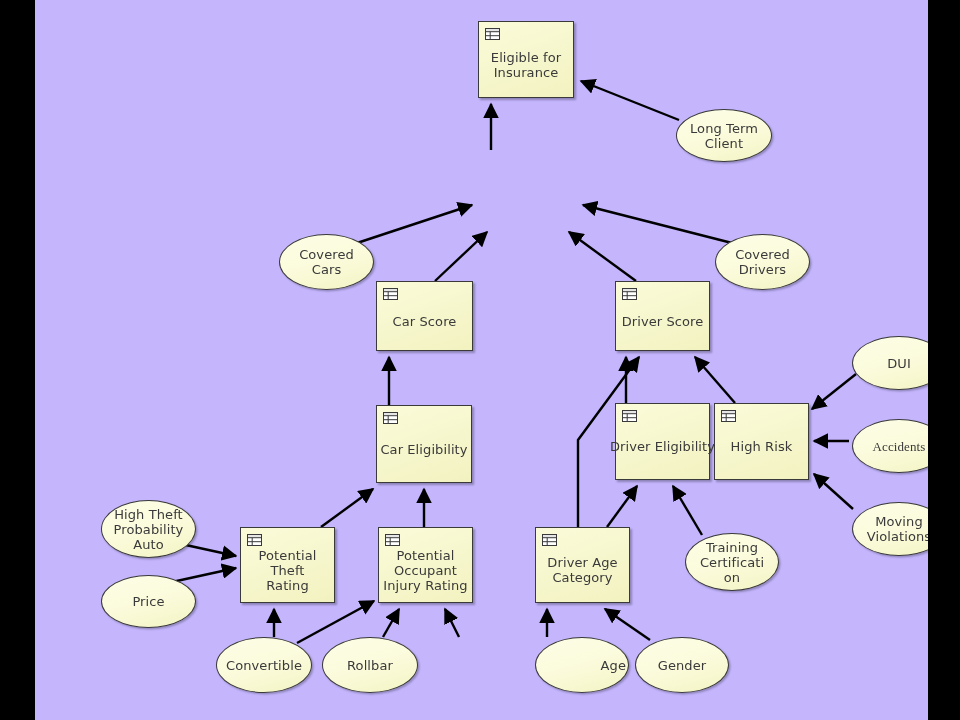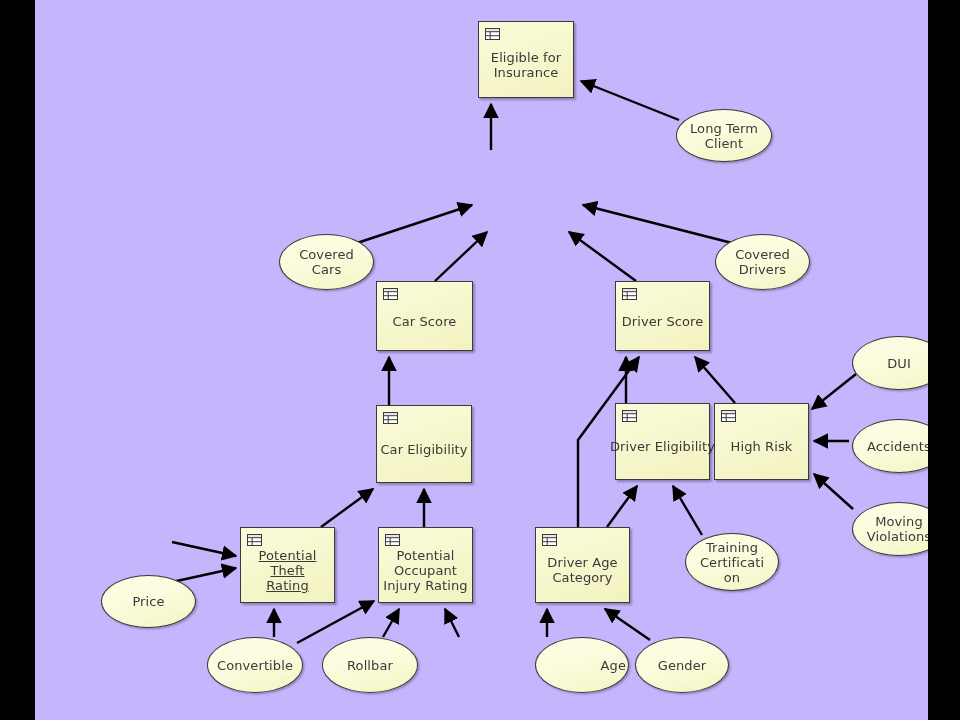--- a/index.html
+++ b/index.html
@@ -175,21 +175,21 @@
     <div class="node node-box" style="left:679px;top:403px;width:95px;height:77px;">
       <svg class="tbl-icon" viewBox="0 0 15 12">
         <rect x="0.5" y="0.5" width="14" height="11" fill="#ffffff" stroke="#3a3a3a"></rect>
         <rect x="0.5" y="0.5" width="14" height="3.2" fill="#e6e6e6" stroke="#3a3a3a"></rect>
         <line x1="0.5" y1="7.7" x2="14.5" y2="7.7" stroke="#3a3a3a"></line>
         <line x1="5.2" y1="3.7" x2="5.2" y2="11.5" stroke="#3a3a3a"></line>
       </svg>
       <span class="node-label box-label">High Risk</span>
     </div>
 
-    <div class="node node-box" style="left:205px;top:527px;width:95px;height:76px;text-decoration:underline;">
+    <div class="node node-box" style="left:205px;top:527px;width:95px;height:76px;">
       <svg class="tbl-icon" viewBox="0 0 15 12">
         <rect x="0.5" y="0.5" width="14" height="11" fill="#ffffff" stroke="#3a3a3a"></rect>
         <rect x="0.5" y="0.5" width="14" height="3.2" fill="#e6e6e6" stroke="#3a3a3a"></rect>
         <line x1="0.5" y1="7.7" x2="14.5" y2="7.7" stroke="#3a3a3a"></line>
         <line x1="5.2" y1="3.7" x2="5.2" y2="11.5" stroke="#3a3a3a"></line>
       </svg>
       <span class="node-label box-label">Potential Theft
 Rating</span>
     </div>
 
@@ -228,41 +228,46 @@
 
     <div class="node node-ellipse" style="left:680px;top:234px;width:95px;height:56px;">
       <span class="node-label">Covered
 Drivers</span>
     </div>
 
     <div class="node node-ellipse" style="left:817px;top:336px;width:94px;height:54px;">
       <span class="node-label">DUI</span>
     </div>
 
-    <div class="node node-ellipse" style="left:817px;top:419px;width:94px;height:54px;">
+    <div class="node node-ellipse" style="left:817px;top:419px;width:94px;height:54px;font-family:Liberation Serif, serif;">
       <span class="node-label">Accidents</span>
     </div>
 
     <div class="node node-ellipse" style="left:817px;top:502px;width:94px;height:54px;">
       <span class="node-label">Moving
 Violations</span>
     </div>
 
+    <div class="node node-ellipse" style="left:66px;top:500px;width:95px;height:58px;">
+      <span class="node-label">High Theft
+Probability
+Auto</span>
+    </div>
 
     <div class="node node-ellipse" style="left:66px;top:575px;width:95px;height:53px;text-align:center;">
       <span class="node-label">Price</span>
     </div>
 
     <div class="node node-ellipse" style="left:650px;top:533px;width:94px;height:58px;">
       <span class="node-label">Training
 Certificati
 on</span>
     </div>
 
-    <div class="node node-ellipse" style="left:172px;top:637px;width:96px;height:56px;text-align:center;">
+    <div class="node node-ellipse" style="left:181px;top:637px;width:96px;height:56px;text-align:center;">
       <span class="node-label">Convertible</span>
     </div>
 
     <div class="node node-ellipse" style="left:287px;top:637px;width:96px;height:56px;">
       <span class="node-label">Rollbar</span>
     </div>
 
 
     <div class="node node-ellipse" style="left:500px;top:637px;width:94px;height:56px;justify-content:flex-end;">
       <span class="node-label">Age</span>

